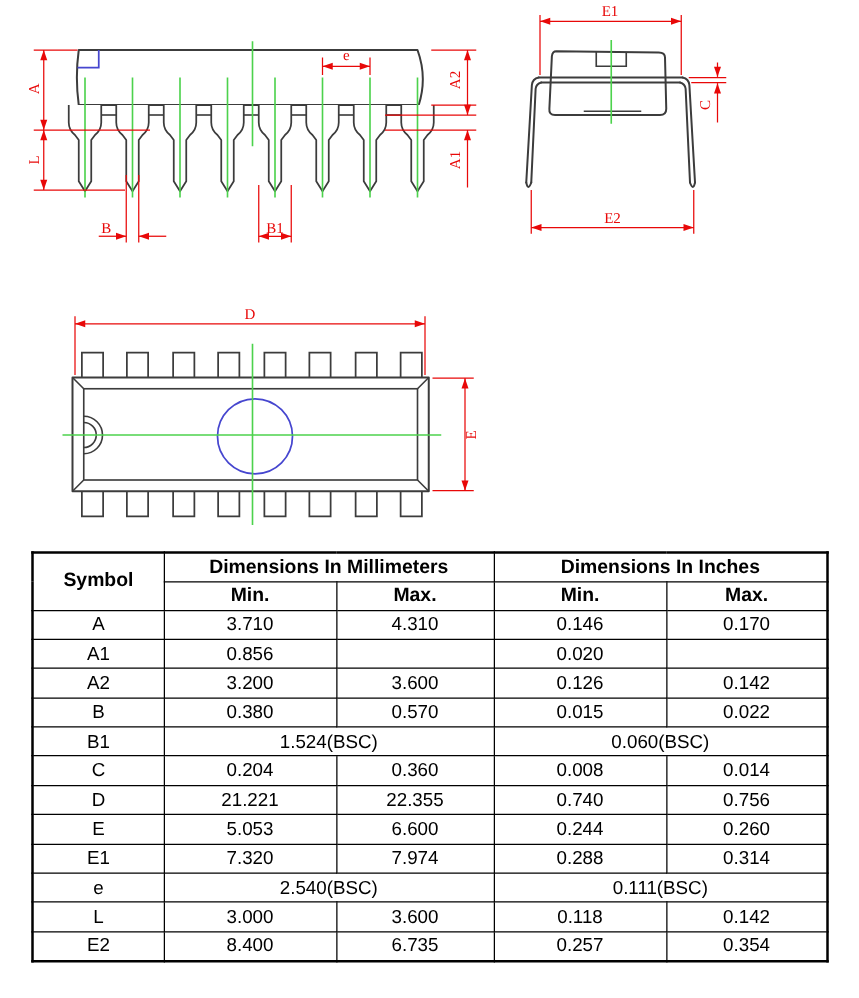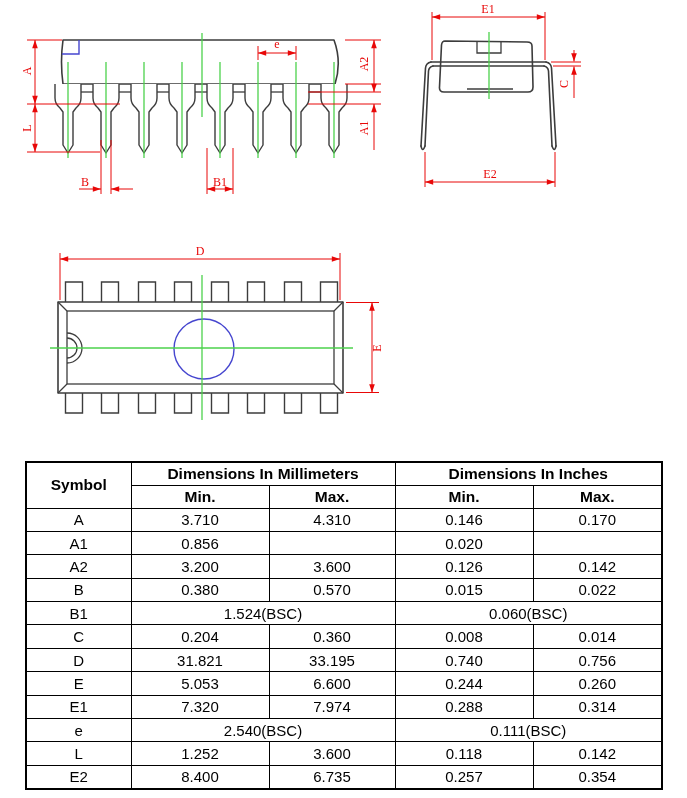--- a/index.html
+++ b/index.html
@@ -7,21 +7,21 @@
         font-family:"Liberation Sans",sans-serif;}
   .drawings{position:absolute;left:0;top:0;}
   .outline{stroke:#3c3c3c;stroke-width:1.6;fill:none;stroke-linejoin:round;stroke-linecap:round;}
   .outline-f{stroke:#3c3c3c;stroke-width:1.6;fill:#ffffff;stroke-linejoin:round;stroke-linecap:round;}
   .thin{stroke:#3c3c3c;stroke-width:1.3;fill:none;}
   .cl{stroke:#4cd24c;stroke-width:1.3;fill:none;}
   .bl{stroke:#4646cf;stroke-width:1.4;fill:none;}
   .dim{stroke:#e80808;stroke-width:1;fill:none;}
   .dim-label{font-family:"Liberation Serif",serif;font-size:12px;fill:#e80808;}
   .dims-table{position:absolute;left:25px;top:441px;width:636px;border-collapse:collapse;
-              table-layout:fixed;border:2px solid #000;margin-top:20px;}
+              table-layout:fixed;border:2px solid #000;}
   .dims-table th,.dims-table td{border:1.5px solid #000;text-align:center;vertical-align:middle;
               padding:0;color:#000;overflow:hidden;white-space:nowrap;}
   .dims-table thead th{font-weight:bold;font-size:15.5px;}
   .dims-table thead tr{height:23px;}
   .dims-table tbody tr{height:23.4px;}
   .dims-table tbody td{font-size:15px;font-weight:normal;}
 </style>
 </head>
 <body>
 
@@ -269,22 +269,22 @@
     </tr>
     <tr>
       <td>C</td>
       <td>0.204</td>
       <td>0.360</td>
       <td>0.008</td>
       <td>0.014</td>
     </tr>
     <tr>
       <td>D</td>
-      <td>31.821</td>
-      <td>33.195</td>
+      <td>21.221</td>
+      <td>22.355</td>
       <td>0.740</td>
       <td>0.756</td>
     </tr>
     <tr>
       <td>E</td>
       <td>5.053</td>
       <td>6.600</td>
       <td>0.244</td>
       <td>0.260</td>
     </tr>
@@ -295,21 +295,21 @@
       <td>0.288</td>
       <td>0.314</td>
     </tr>
     <tr>
       <td>e</td>
       <td colspan="2">2.540(BSC)</td>
       <td colspan="2">0.111(BSC)</td>
     </tr>
     <tr>
       <td>L</td>
-      <td>1.252</td>
+      <td>3.000</td>
       <td>3.600</td>
       <td>0.118</td>
       <td>0.142</td>
     </tr>
     <tr>
       <td>E2</td>
       <td>8.400</td>
       <td>6.735</td>
       <td>0.257</td>
       <td>0.354</td>

